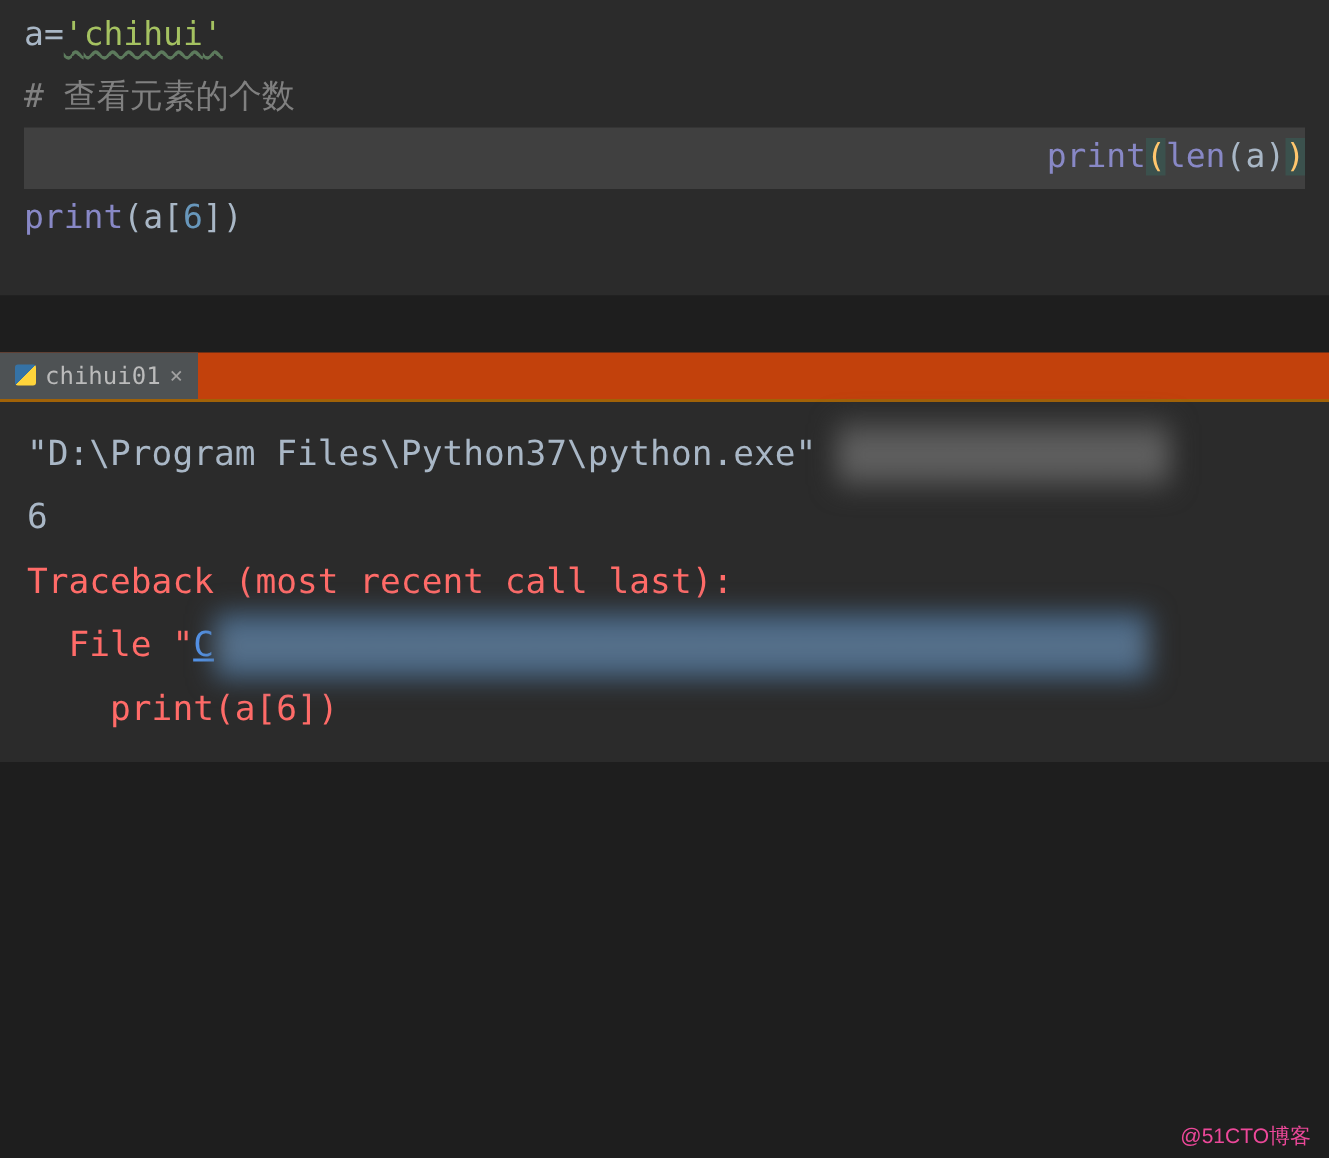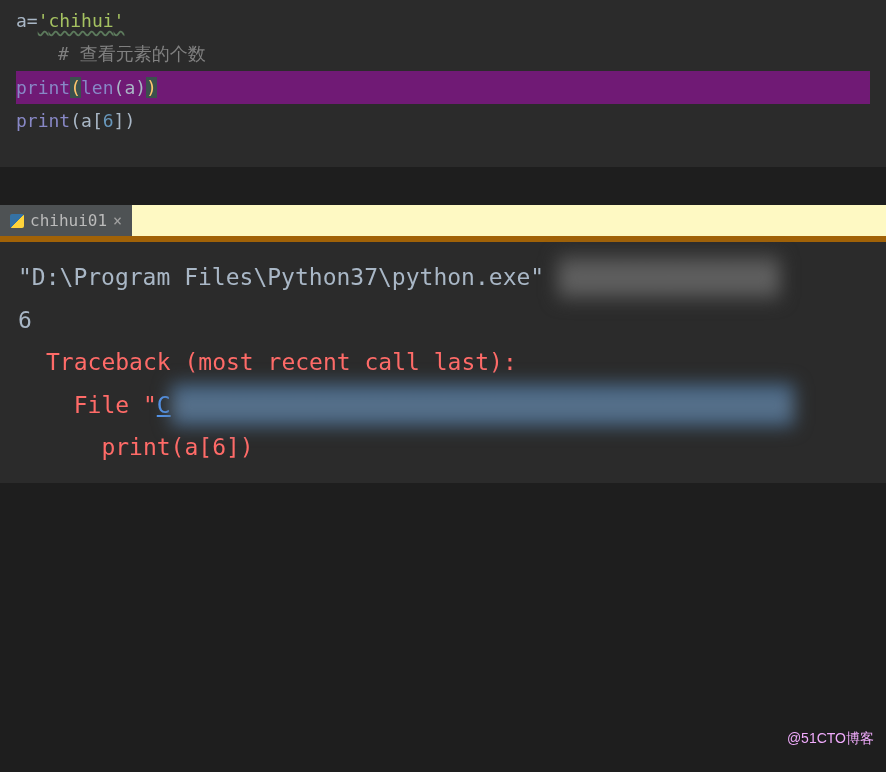--- a/index.html
+++ b/index.html
@@ -11,59 +11,60 @@
       background: #1e1e1e;
       font-family: 'Consolas', 'Monaco', monospace;
       width: 886px;
       height: 772px;
       overflow: hidden;
       position: relative;
     }
     .editor-pane {
       background: #2b2b2b;
       padding: 4px 16px 30px 16px;
-      font-size: 18px;
+      font-size: 22px;
       line-height: 1.85;
     }
     .code-line {
       white-space: pre;
     }
     .highlighted-line {
-      background: #701a75;
+      background: #404040;
       display: inline-block;
       width: 100%;
+      text-align: right;
     }
     .var-name { color: #a9b7c6; }
     .operator { color: #a9b7c6; }
     .string-val { 
       color: #a5c261; 
       text-decoration: underline;
       text-decoration-style: wavy;
       text-decoration-color: #5c7a5c;
       text-underline-offset: 3px;
     }
-    .comment { color: #808080; margin-left: 42px; }
+    .comment { color: #808080; }
     .builtin { color: #8888c6; }
     .paren-highlight { 
       color: #ffc66d; 
       background: #3b514d;
     }
     .paren { color: #a9b7c6; }
     .number { color: #6897bb; }
     .bracket { color: #a9b7c6; }
     
     .separator {
       height: 38px;
       background: #1e1e1e;
     }
     
     .tab-bar {
-      background: #fef9c3;
+      background: #c2410c;
       display: flex;
-      border-bottom: 6px solid #a16207;
+      border-bottom: 2px solid #a16207;
     }
     .tab {
       display: flex;
       align-items: center;
       padding: 6px 10px;
       background: #4e5254;
       gap: 6px;
       font-size: 16px;
     }
     .py-icon {
@@ -93,41 +94,40 @@
       color: #a9b7c6;
     }
     .exec-path {
       color: #a9b7c6;
     }
     .output-val {
       color: #a9b7c6;
     }
     .error-text {
       color: #ff6b68;
-      margin-left: 28px;
     }
     .error-link {
       color: #5394ec;
       text-decoration: underline;
     }
     .blur-box {
       display: inline-block;
       filter: blur(9px);
       background: #555;
       color: #888;
       border-radius: 2px;
     }
     .blur-box.link-blur {
       background: #4a6a8a;
     }
     .watermark {
       position: absolute;
-      bottom: 24px;
+      bottom: 5px;
       right: 12px;
-      color: #f0abfc;
+      color: #ec4899;
       font-size: 14px;
       font-family: sans-serif;
     }
   </style>
 </head>
 <body>
 
 <div class="editor-pane">
   <div class="code-line"><span class="var-name">a</span><span class="operator">=</span><span class="string-val">'</span><span class="string-val">chihui</span><span class="string-val">'</span></div>
   <div class="code-line"><span class="comment"># 查看元素的个数</span></div>

